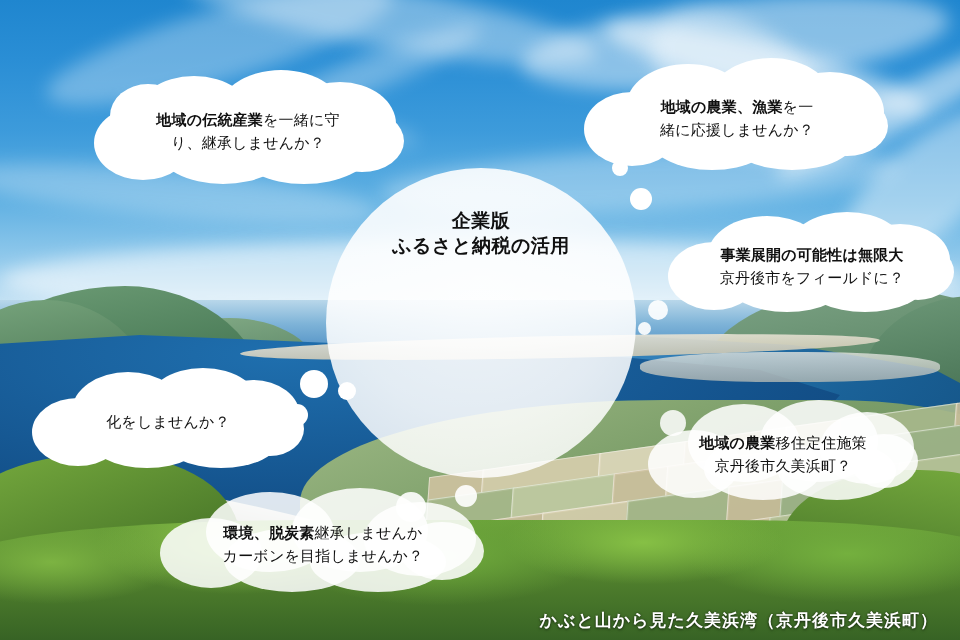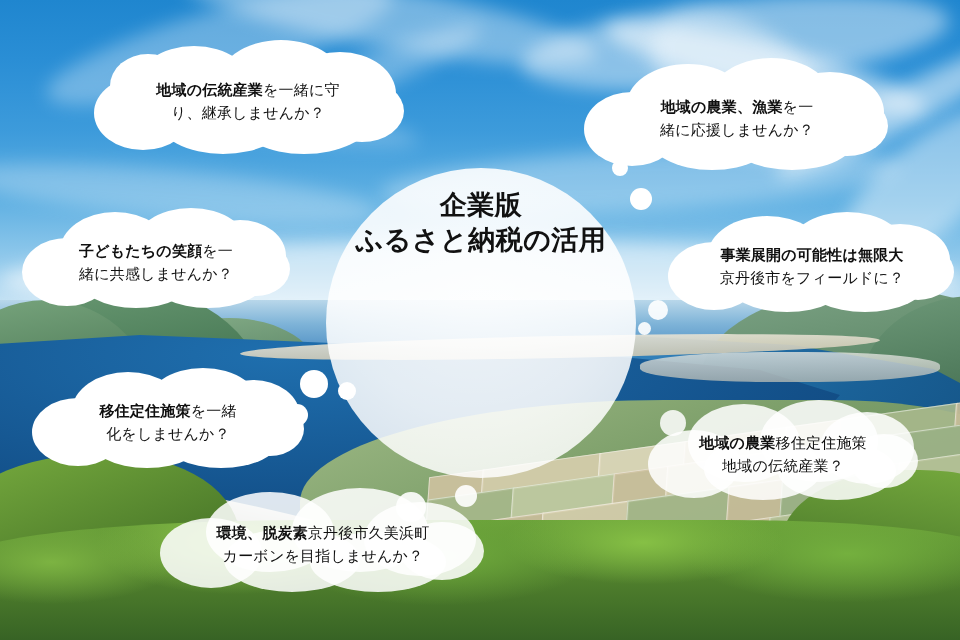--- a/index.html
+++ b/index.html
@@ -146,22 +146,22 @@
                 rgba(255,255,255,.88) 55%,
                 rgba(255,255,255,.80) 100%);
     box-shadow: 0 0 0 0 rgba(255,255,255,0);
   }
   .center-content {
     position:absolute; left:326px; top:168px; width:310px; height:310px;
     display:flex; flex-direction:column; align-items:center;
     text-align:center; color:#111111;
   }
   .c-title {
-    margin-top:20px;
-    font-size:27px; font-weight:700; line-height:1.30; letter-spacing:.5px;
+    margin-top:41px;
+    font-size:19px; font-weight:700; line-height:1.30; letter-spacing:.5px;
     white-space:pre-line;
   }
   .c-body {
     margin-top:17px;
     font-size:15.5px; font-weight:400; line-height:1.60; letter-spacing:.2px;
     white-space:pre-line; color:#15202b;
   }
   .c-cta {
     margin-top:15px;
     font-size:16px; font-weight:700; letter-spacing:.5px; color:#0c1620;
@@ -296,21 +296,21 @@
   <div class="dot" style="left:396px;top:492px;width:30px;height:30px;opacity:.9;"></div>
   <div class="dot" style="left:660px;top:410px;width:26px;height:26px;opacity:.85;"></div>
   <div class="dot" style="left:700px;top:148px;width:10px;height:10px;opacity:.75;"></div>
 
   <div class="center-circle"></div>
   <div class="center-content">
     <div class="c-title">企業版
 ふるさと納税の活用</div>
   </div>
 
-  <div class="bubble" style="left:88px;top:46px;width:320px;height:110px;">
+  <div class="bubble" style="left:88px;top:76px;width:320px;height:110px;">
     <div class="lobe" style="left:46px;  top:0px;  width:120px;height:86px;"></div>
     <div class="lobe" style="left:128px; top:-6px; width:130px;height:92px;"></div>
     <div class="lobe" style="left:196px; top:6px;  width:112px;height:84px;"></div>
     <div class="lobe" style="left:6px;   top:30px; width:98px; height:74px;"></div>
     <div class="lobe" style="left:70px;  top:38px; width:130px;height:70px;"></div>
     <div class="lobe" style="left:150px; top:42px; width:132px;height:66px;"></div>
     <div class="lobe" style="left:232px; top:34px; width:84px; height:62px;"></div>
     <div class="lobe" style="left:22px;  top:8px;  width:76px; height:64px;"></div>
     <div class="btext">
       <span class="line"><span class="b">地域の伝統産業</span><span class="n">を一緒に守</span></span>
@@ -325,33 +325,20 @@
     <div class="lobe" style="left:2px;   top:30px; width:96px; height:74px;"></div>
     <div class="lobe" style="left:66px;  top:40px; width:128px;height:68px;"></div>
     <div class="lobe" style="left:146px; top:44px; width:128px;height:64px;"></div>
     <div class="lobe" style="left:224px; top:34px; width:82px; height:60px;"></div>
     <div class="btext">
       <span class="line"><span class="b">地域の農業、漁業</span><span class="n">を一</span></span>
       <span class="line n">緒に応援しませんか？</span>
     </div>
   </div>
 
-  <div class="bubble" style="left:22px;top:212px;width:268px;height:100px;">
-    <div class="lobe" style="left:38px;  top:0px;  width:110px;height:78px;"></div>
-    <div class="lobe" style="left:110px; top:-4px; width:118px;height:82px;"></div>
-    <div class="lobe" style="left:172px; top:8px;  width:92px; height:72px;"></div>
-    <div class="lobe" style="left:0px;   top:26px; width:90px; height:68px;"></div>
-    <div class="lobe" style="left:56px;  top:34px; width:116px;height:62px;"></div>
-    <div class="lobe" style="left:128px; top:38px; width:116px;height:58px;"></div>
-    <div class="lobe" style="left:200px; top:30px; width:68px; height:54px;"></div>
-    <div class="btext">
-      <span class="line"><span class="b">子どもたちの笑顔</span><span class="n">を一</span></span>
-      <span class="line n">緒に共感しませんか？</span>
-    </div>
-  </div>
 
   <div class="bubble" style="left:668px;top:216px;width:288px;height:100px;">
     <div class="lobe" style="left:40px;  top:0px;  width:118px;height:78px;"></div>
     <div class="lobe" style="left:118px; top:-4px; width:122px;height:82px;"></div>
     <div class="lobe" style="left:182px; top:8px;  width:100px;height:72px;"></div>
     <div class="lobe" style="left:0px;   top:26px; width:92px; height:68px;"></div>
     <div class="lobe" style="left:58px;  top:34px; width:122px;height:62px;"></div>
     <div class="lobe" style="left:136px; top:38px; width:122px;height:58px;"></div>
     <div class="lobe" style="left:214px; top:28px; width:72px; height:56px;"></div>
     <div class="btext">
@@ -362,47 +349,47 @@
 
   <div class="bubble" style="left:32px;top:372px;width:272px;height:100px;">
     <div class="lobe" style="left:40px;  top:0px;  width:112px;height:78px;"></div>
     <div class="lobe" style="left:112px; top:-4px; width:118px;height:82px;"></div>
     <div class="lobe" style="left:174px; top:8px;  width:94px; height:72px;"></div>
     <div class="lobe" style="left:0px;   top:26px; width:92px; height:68px;"></div>
     <div class="lobe" style="left:56px;  top:34px; width:118px;height:62px;"></div>
     <div class="lobe" style="left:130px; top:38px; width:118px;height:58px;"></div>
     <div class="lobe" style="left:204px; top:30px; width:68px; height:54px;"></div>
     <div class="btext">
-      <span class="line"><span class="b">移住定住施策</span><span class="n">を一緒</span></span>
       <span class="line n">化をしませんか？</span>
     </div>
   </div>
 
   <div class="bubble translucent" style="left:648px;top:404px;width:270px;height:100px;">
     <div class="lobe" style="left:40px;  top:0px;  width:112px;height:78px;"></div>
     <div class="lobe" style="left:112px; top:-4px; width:118px;height:82px;"></div>
     <div class="lobe" style="left:172px; top:8px;  width:94px; height:72px;"></div>
     <div class="lobe" style="left:0px;   top:26px; width:92px; height:68px;"></div>
     <div class="lobe" style="left:56px;  top:34px; width:118px;height:62px;"></div>
     <div class="lobe" style="left:130px; top:38px; width:118px;height:58px;"></div>
     <div class="lobe" style="left:202px; top:30px; width:68px; height:54px;"></div>
     <div class="btext">
       <span class="line"><span class="b">地域の農業</span><span class="n">移住定住施策</span></span>
-      <span class="line n">地域の伝統産業？</span>
+      <span class="line n">京丹後市久美浜町？</span>
     </div>
   </div>
 
   <div class="bubble translucent" style="left:158px;top:492px;width:330px;height:104px;">
     <div class="lobe" style="left:48px;  top:0px;  width:128px;height:80px;"></div>
     <div class="lobe" style="left:134px; top:-4px; width:136px;height:84px;"></div>
     <div class="lobe" style="left:206px; top:10px; width:112px;height:74px;"></div>
     <div class="lobe" style="left:2px;   top:26px; width:102px;height:70px;"></div>
     <div class="lobe" style="left:66px;  top:36px; width:136px;height:64px;"></div>
     <div class="lobe" style="left:152px; top:40px; width:136px;height:60px;"></div>
     <div class="lobe" style="left:242px; top:30px; width:84px; height:58px;"></div>
     <div class="btext">
-      <span class="line"><span class="b">環境、脱炭素</span><span class="n">京丹後市久美浜町</span></span>
+      <span class="line"><span class="b">環境、脱炭素</span><span class="n">継承しませんか</span></span>
       <span class="line n">カーボンを目指しませんか？</span>
     </div>
   </div>
 
+  <div class="caption">かぶと山から見た久美浜湾（京丹後市久美浜町）</div>
 
 </div>
 
 </body></html>

